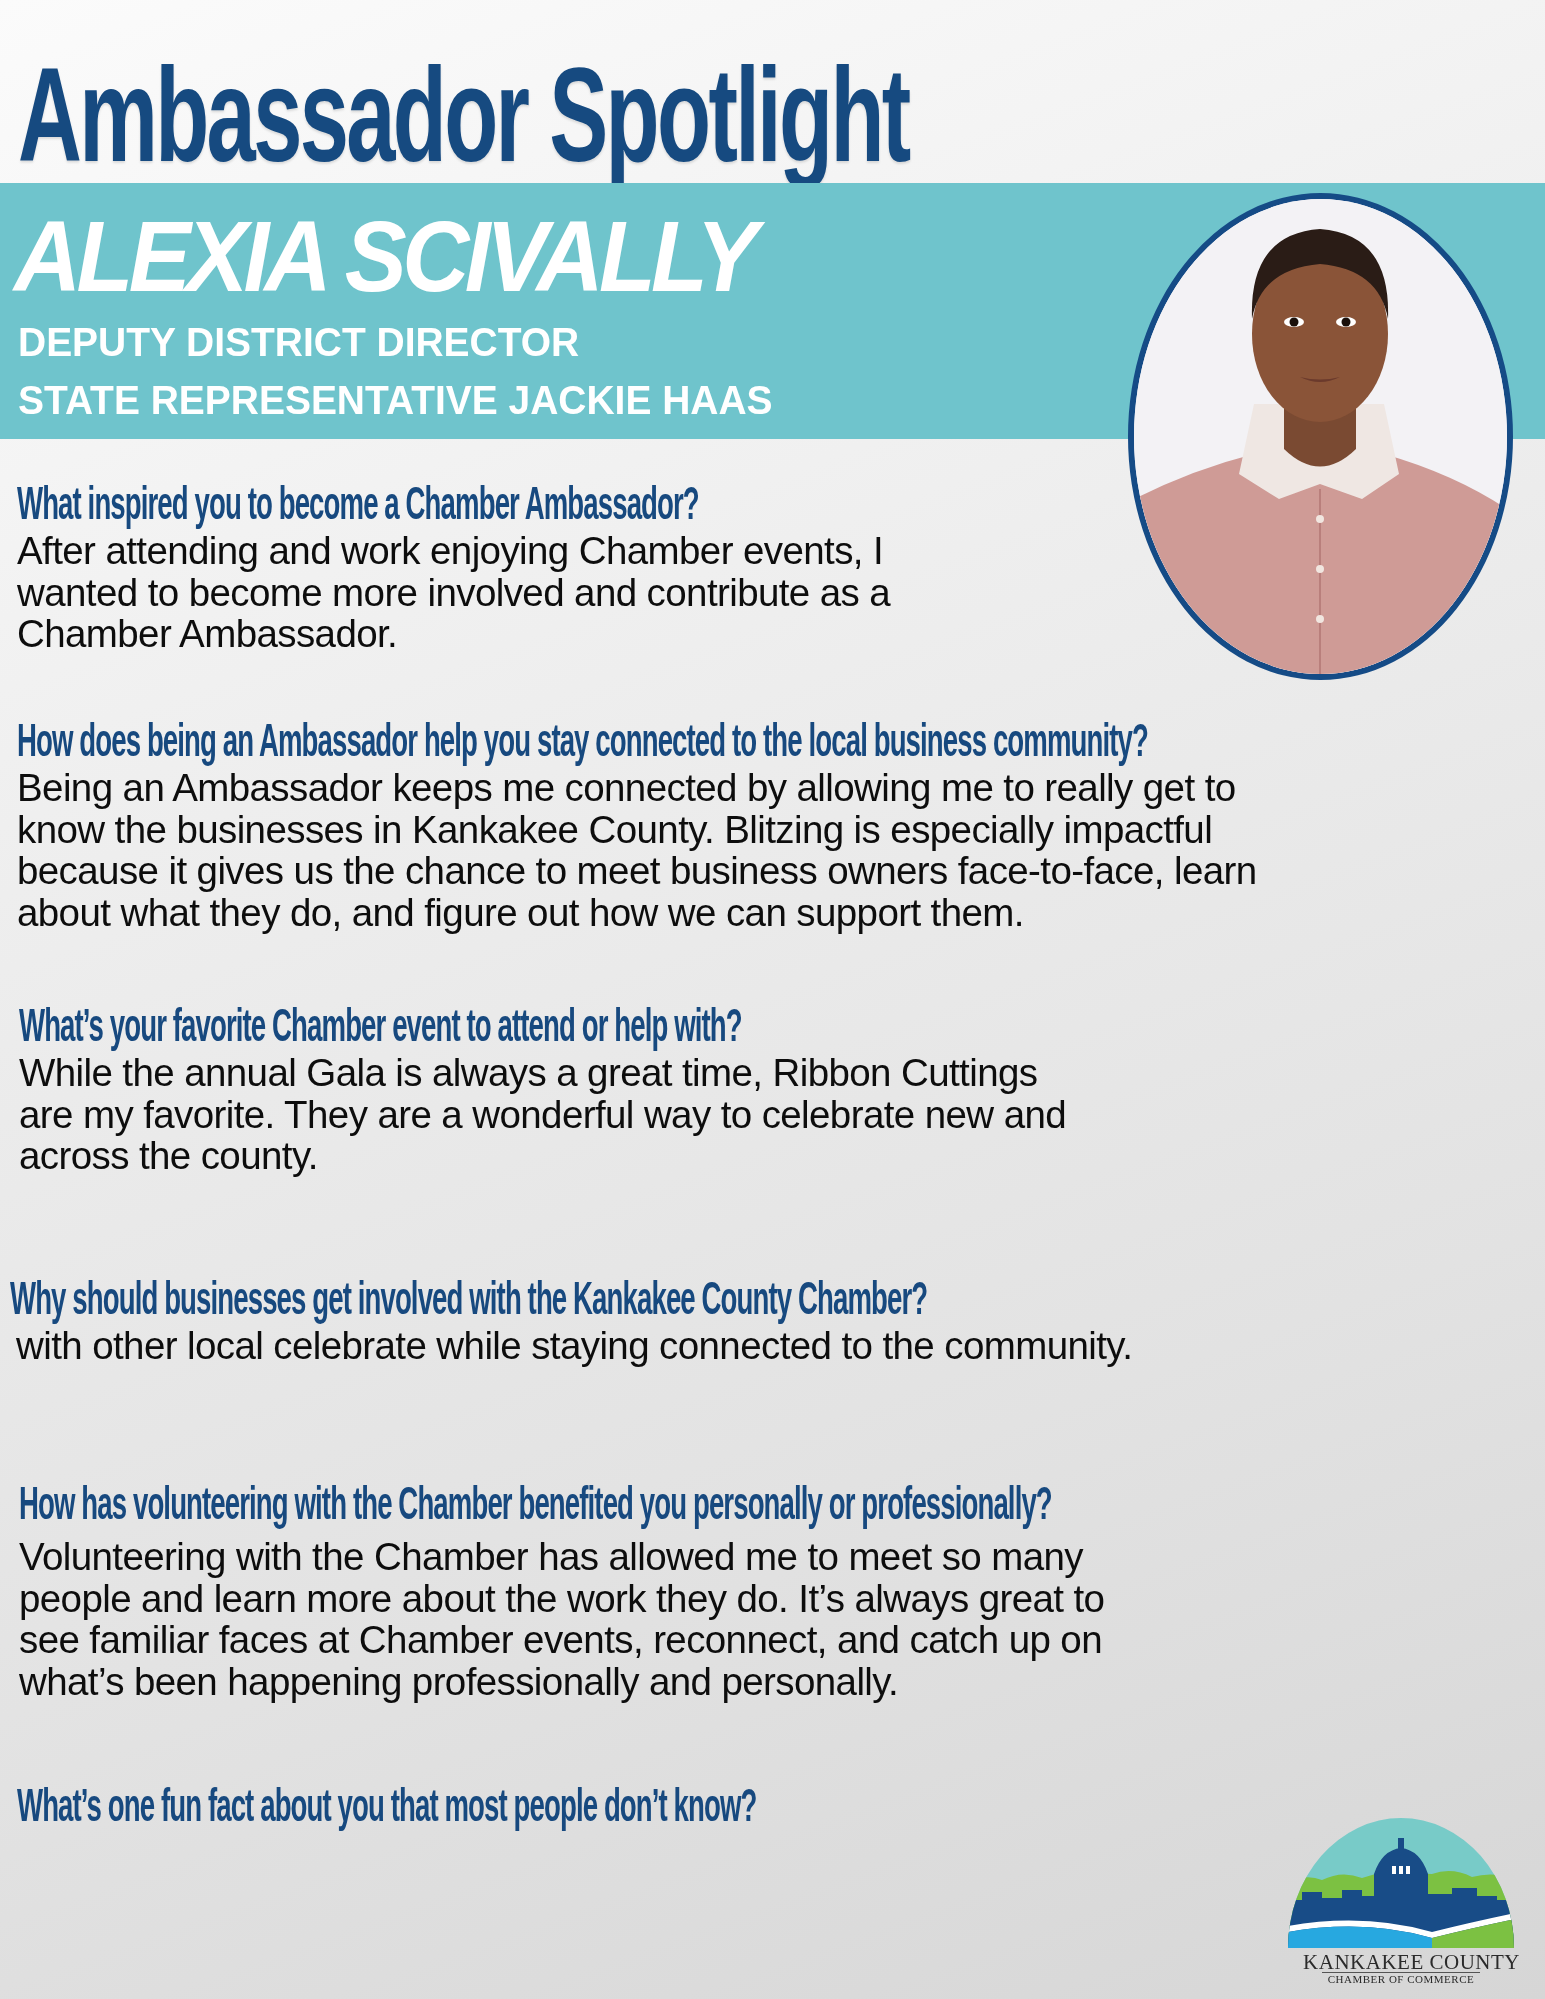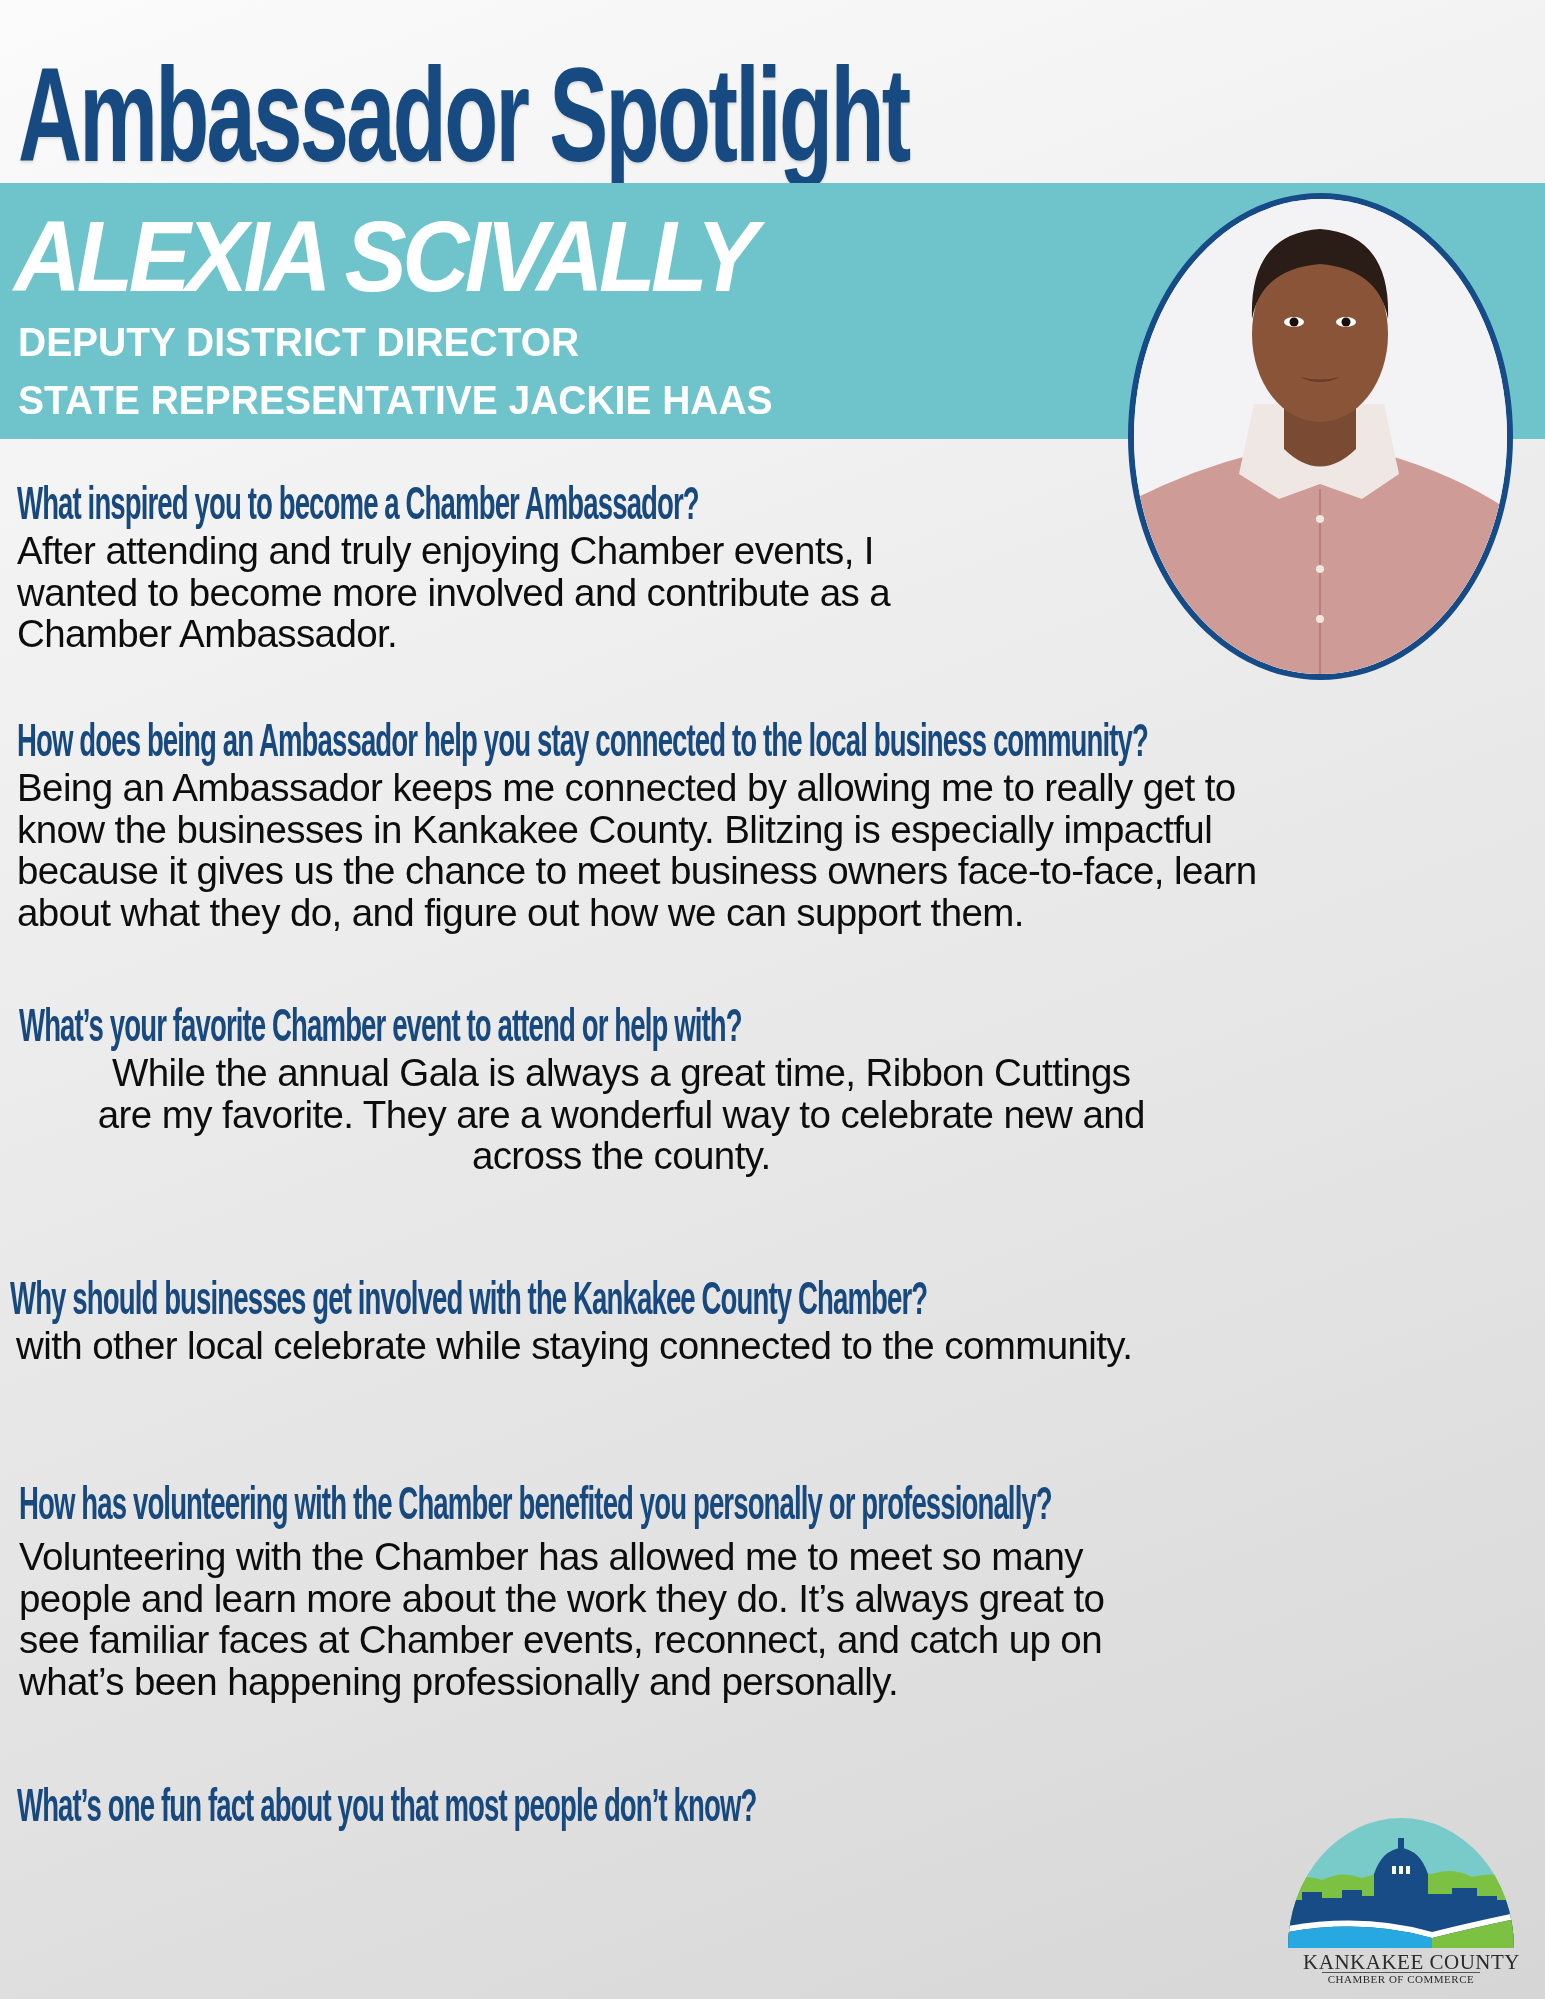--- a/index.html
+++ b/index.html
@@ -66,37 +66,37 @@
     <circle cx="160" cy="123" r="4.5" fill="#1a0f0a"></circle>
     <circle cx="212" cy="123" r="4.5" fill="#1a0f0a"></circle>
 
     <path d="M166 178 Q186 188 206 178 Q186 183 166 178 Z" fill="#6b3a2c"></path>
   </svg>
 </div>
 
 <div class="qa" style="top:480px;left:17px;">
   <h3 class="q">What inspired you to become a Chamber Ambassador?</h3>
   <div class="a">
-    <span>After attending and truly enjoying Chamber events, I</span>
+    <span>After attending and work enjoying Chamber events, I</span>
     <span>wanted to become more involved and contribute as a</span>
     <span>Chamber Ambassador.</span>
   </div>
 </div>
 
 <div class="qa" style="top:717px;left:17px;">
   <h3 class="q">How does being an Ambassador help you stay connected to the local business community?</h3>
   <div class="a">
     <span>Being an Ambassador keeps me connected by allowing me to really get to</span>
     <span>know the businesses in Kankakee County. Blitzing is especially impactful</span>
     <span>because it gives us the chance to meet business owners face-to-face, learn</span>
     <span>about what they do, and figure out how we can support them.</span>
   </div>
 </div>
 
-<div class="qa" style="top:1002px;left:19px;text-align:center;">
+<div class="qa" style="top:1002px;left:19px;">
   <h3 class="q">What’s your favorite Chamber event to attend or help with?</h3>
   <div class="a">
     <span>While the annual Gala is always a great time, Ribbon Cuttings</span>
     <span>are my favorite. They are a wonderful way to celebrate new and</span>
     <span>across the county.</span>
   </div>
 </div>
 
 <div class="qa" style="top:1275px;left:10px;">
   <h3 class="q">Why should businesses get involved with the Kankakee County Chamber?</h3>

